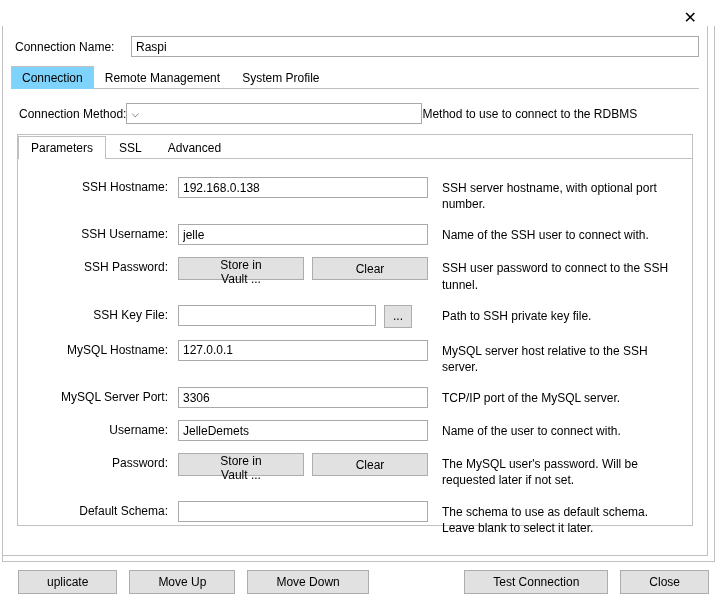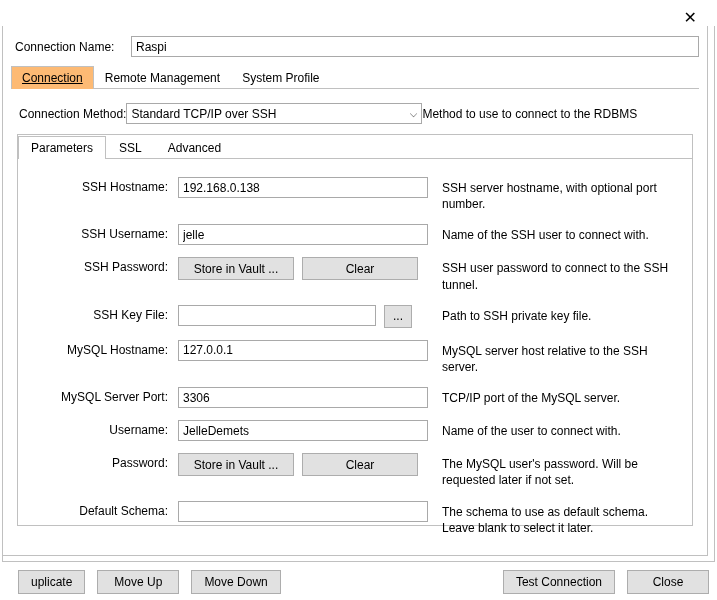--- a/index.html
+++ b/index.html
@@ -58,22 +58,21 @@
     padding: 4px 10px;
     border: 1px solid transparent;
     border-bottom: none;
     cursor: pointer;
     position: relative;
     top: 1px;
     background: transparent;
   }
   .tab.active {
     border-color: #c0c0c0;
-    background: #fdba74;
-    text-decoration: underline;
+    background: #7dd3fc;
   }
   .tab-content {
     padding: 14px 6px 6px 6px;
   }
   .method-row { display: flex; align-items: center; gap: 0; margin-bottom: 10px; }
   .method-label { padding-left: 2px; }
   .select {
     border: 1px solid #a9a9a9;
     height: 21px;
     padding: 0 4px;
@@ -133,21 +132,21 @@
   .param-hint {
     flex: 1;
     padding-left: 14px;
     padding-top: 3px;
     line-height: 1.35;
   }
   .btn {
     background: #e1e1e1;
     border: 1px solid #adadad;
     height: 23px;
-    padding: 0 12px;
+    padding: 0 28px;
     font-family: inherit;
     font-size: 12px;
     cursor: pointer;
     min-width: 70px;
   }
   .btn-wide { min-width: 116px; }
   .btn-small { min-width: 28px; padding: 0 6px; }
   .key-file-row .text-input { width: 198px; flex: none; }
   .footer {
     position: absolute;
@@ -180,21 +179,20 @@
       <div class="tab active">Connection</div>
       <div class="tab">Remote Management</div>
       <div class="tab">System Profile</div>
     </div>
 
     <div class="tab-content">
 
       <div class="method-row">
         <div class="method-label">Connection Method:</div>
         <div class="select">
-          <span>Standard TCP/IP over SSH</span>
           <span class="chev">⌵</span>
         </div>
         <div class="method-hint">Method to use to connect to the RDBMS</div>
       </div>
 
       <div class="inner-frame">
         <div class="inner-tabs">
           <div class="inner-tab active">Parameters</div>
           <div class="inner-tab">SSL</div>
           <div class="inner-tab">Advanced</div>

